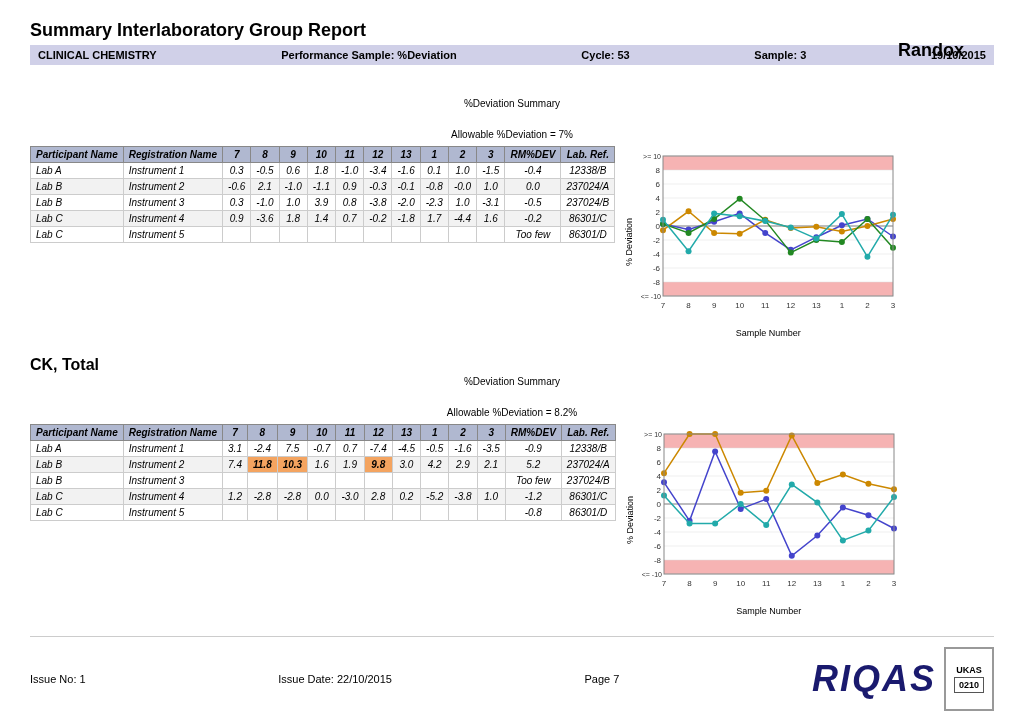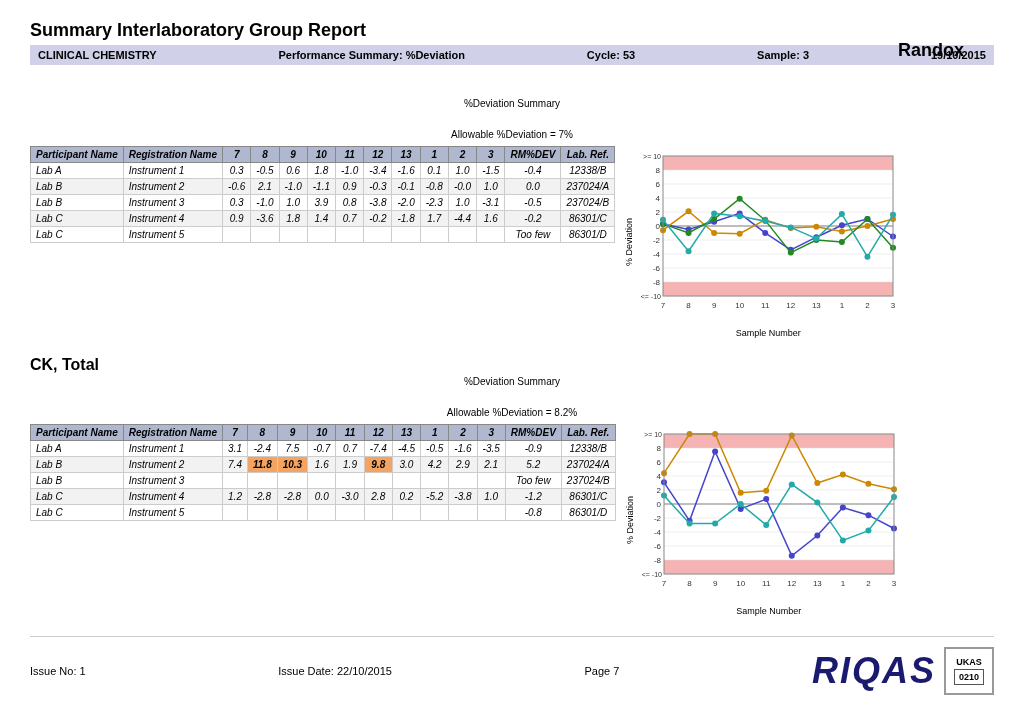--- a/index.html
+++ b/index.html
@@ -114,42 +114,42 @@
     }
     .riqas-logo {
       font-size: 36px;
       font-weight: bold;
       font-style: italic;
       color: #1a1a6e;
       letter-spacing: 2px;
     }
     .ukas-box {
       border: 2px solid #999;
-      padding: 8px 8px;
+      padding: 16px 8px;
       font-size: 9px;
       font-weight: bold;
       text-align: center;
     }
     .section-block {
       margin-bottom: 18px;
     }
   </style>
 </head>
 <body>
 
 <div class="page">
 
   <div style="position:relative;">
     <div class="header-title">Summary Interlaboratory Group Report</div>
     <div class="header-right">Randox</div>
   </div>
 
   <div class="info-bar">
     <span>CLINICAL CHEMISTRY</span>
-    <span>Performance Summary: %Deviation</span>
+    <span>Performance Sample: %Deviation</span>
     <span>Cycle: 53</span>
     <span>Sample: 3</span>
     <span>19/10/2015</span>
   </div>
 
   <div class="section-block">
     <div class="deviation-summary-row">
       <span>%Deviation Summary</span>
       <span>Allowable %Deviation = 7%</span>
     </div>

